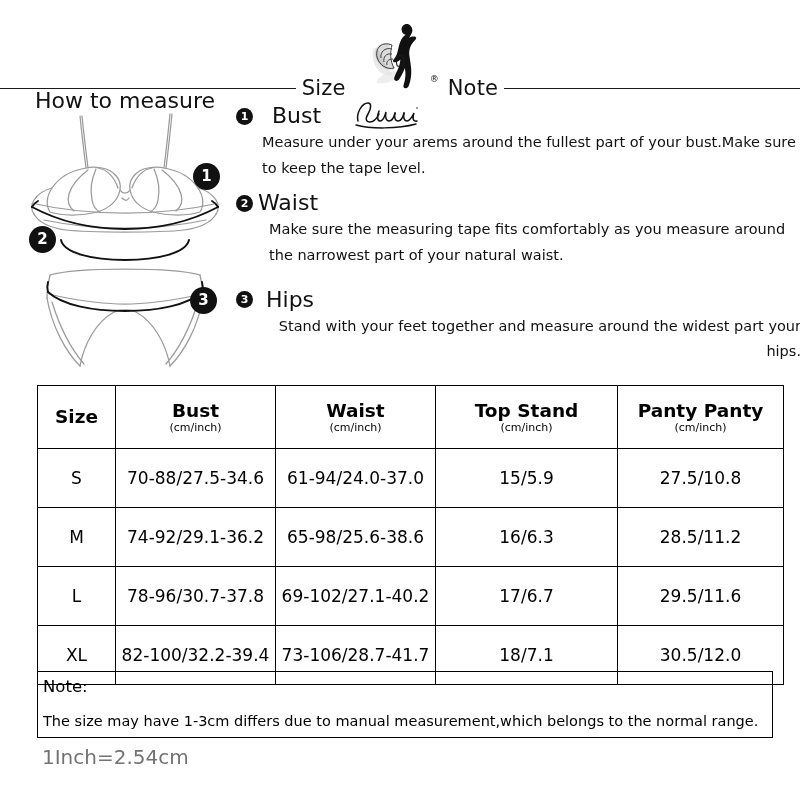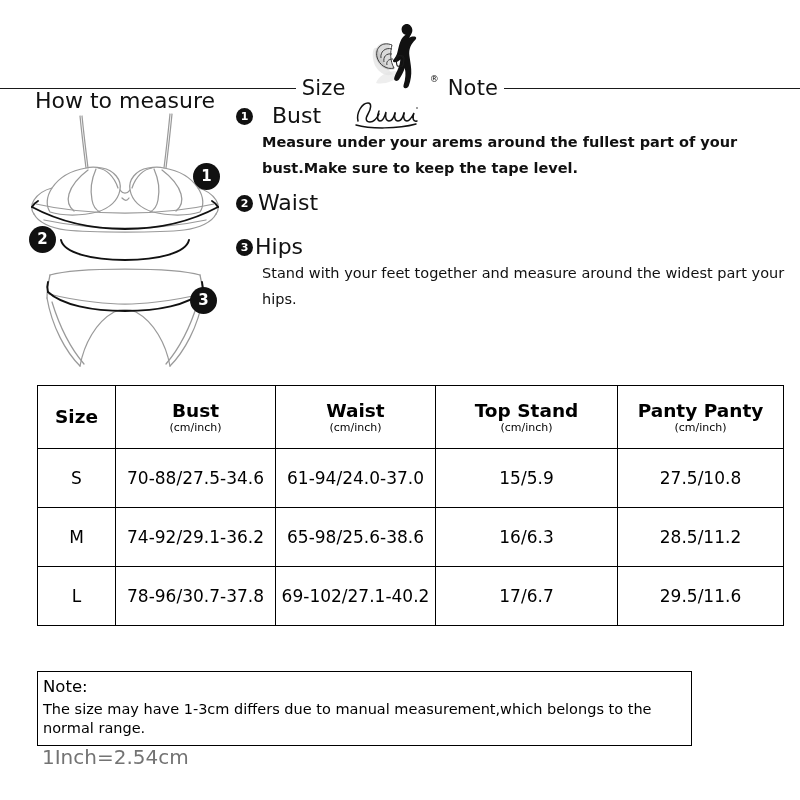--- a/index.html
+++ b/index.html
@@ -138,26 +138,26 @@
     color: #111;
     margin-left: 19px;
     line-height: 1.1;
   }
   .step-body {
     font-size: 14.5px;
     line-height: 1.75;
     color: #111;
     margin-top: 2px;
   }
-  .step-b1 { padding-left: 26px; font-weight: bold; }
+  .step-b1 { padding-left: 26px; }
   .step-b2 { padding-left: 33px; }
-  .step-b3 { padding-left: 26px; }
+  .step-b3 { padding-left: 26px; text-align: right; }
 
   .step-w .step-title { margin-left: 5px; }
-  .step-h .step-title { margin-left: 2px; }
+  .step-h .step-title { margin-left: 13px; }
 
   
   .step-bust  { margin-top: 0px; }
   .step-w     { margin-top: 10px; }
   .step-h     { margin-top: 20px; }
 
   
   .table-wrap {
     position: absolute;
     left: 37px;
@@ -202,35 +202,35 @@
   .col-waist { width: 160px; }
   .col-top   { width: 182px; }
   .col-panty { width: 166px; }
   td.cell-size { font-size: 17px; }
 
   
   .note-box {
     position: absolute;
     left: 37px;
     top: 671px;
-    width: 655px;
+    width: 736px;
     border: 1.7px solid #000;
     box-sizing: border-box;
     padding: 5px 4px 6px 5px;
   }
   .note-title {
     font-size: 16.5px;
     line-height: 1.25;
     color: #000;
   }
   .note-text {
     font-size: 14.5px;
     line-height: 1.35;
     color: #000;
-    margin-top: 2px;
+    margin-top: 14px;
   }
   .inch-line {
     position: absolute;
     left: 42px;
     top: 745px;
     font-size: 20px;
     color: #737373;
   }
 </style>
 </head>
@@ -364,20 +364,21 @@
       <span class="step-title">Bust</span>
     </div>
     <div class="step-body step-b1">Measure under your arems around the fullest part of your bust.Make sure to keep the tape level.</div>
   </div>
 
   <div class="step step-w">
     <div class="step-head">
       <span class="step-num">2</span>
       <span class="step-title">Waist</span>
     </div>
+    <div class="step-body step-b2">Make sure the measuring tape fits comfortably as you measure around the narrowest part of your natural waist.</div>
   </div>
 
   <div class="step step-h">
     <div class="step-head">
       <span class="step-num">3</span>
       <span class="step-title">Hips</span>
     </div>
     <div class="step-body step-b3">Stand with your feet together and measure around the widest part your hips.</div>
   </div>
 
@@ -430,20 +431,27 @@
         <td>16/6.3</td>
         <td>28.5/11.2</td>
       </tr>
       <tr>
         <td class="cell-size">L</td>
         <td>78-96/30.7-37.8</td>
         <td>69-102/27.1-40.2</td>
         <td>17/6.7</td>
         <td>29.5/11.6</td>
       </tr>
+      <tr>
+        <td class="cell-size">XL</td>
+        <td>82-100/32.2-39.4</td>
+        <td>73-106/28.7-41.7</td>
+        <td>18/7.1</td>
+        <td>30.5/12.0</td>
+      </tr>
     </tbody>
   </table>
 </div>
 
 <div class="note-box">
   <div class="note-title">Note:</div>
   <div class="note-text">The size may have 1-3cm differs due to manual measurement,which belongs to the normal range.</div>
 </div>
 <div class="inch-line">1Inch=2.54cm</div>
 

